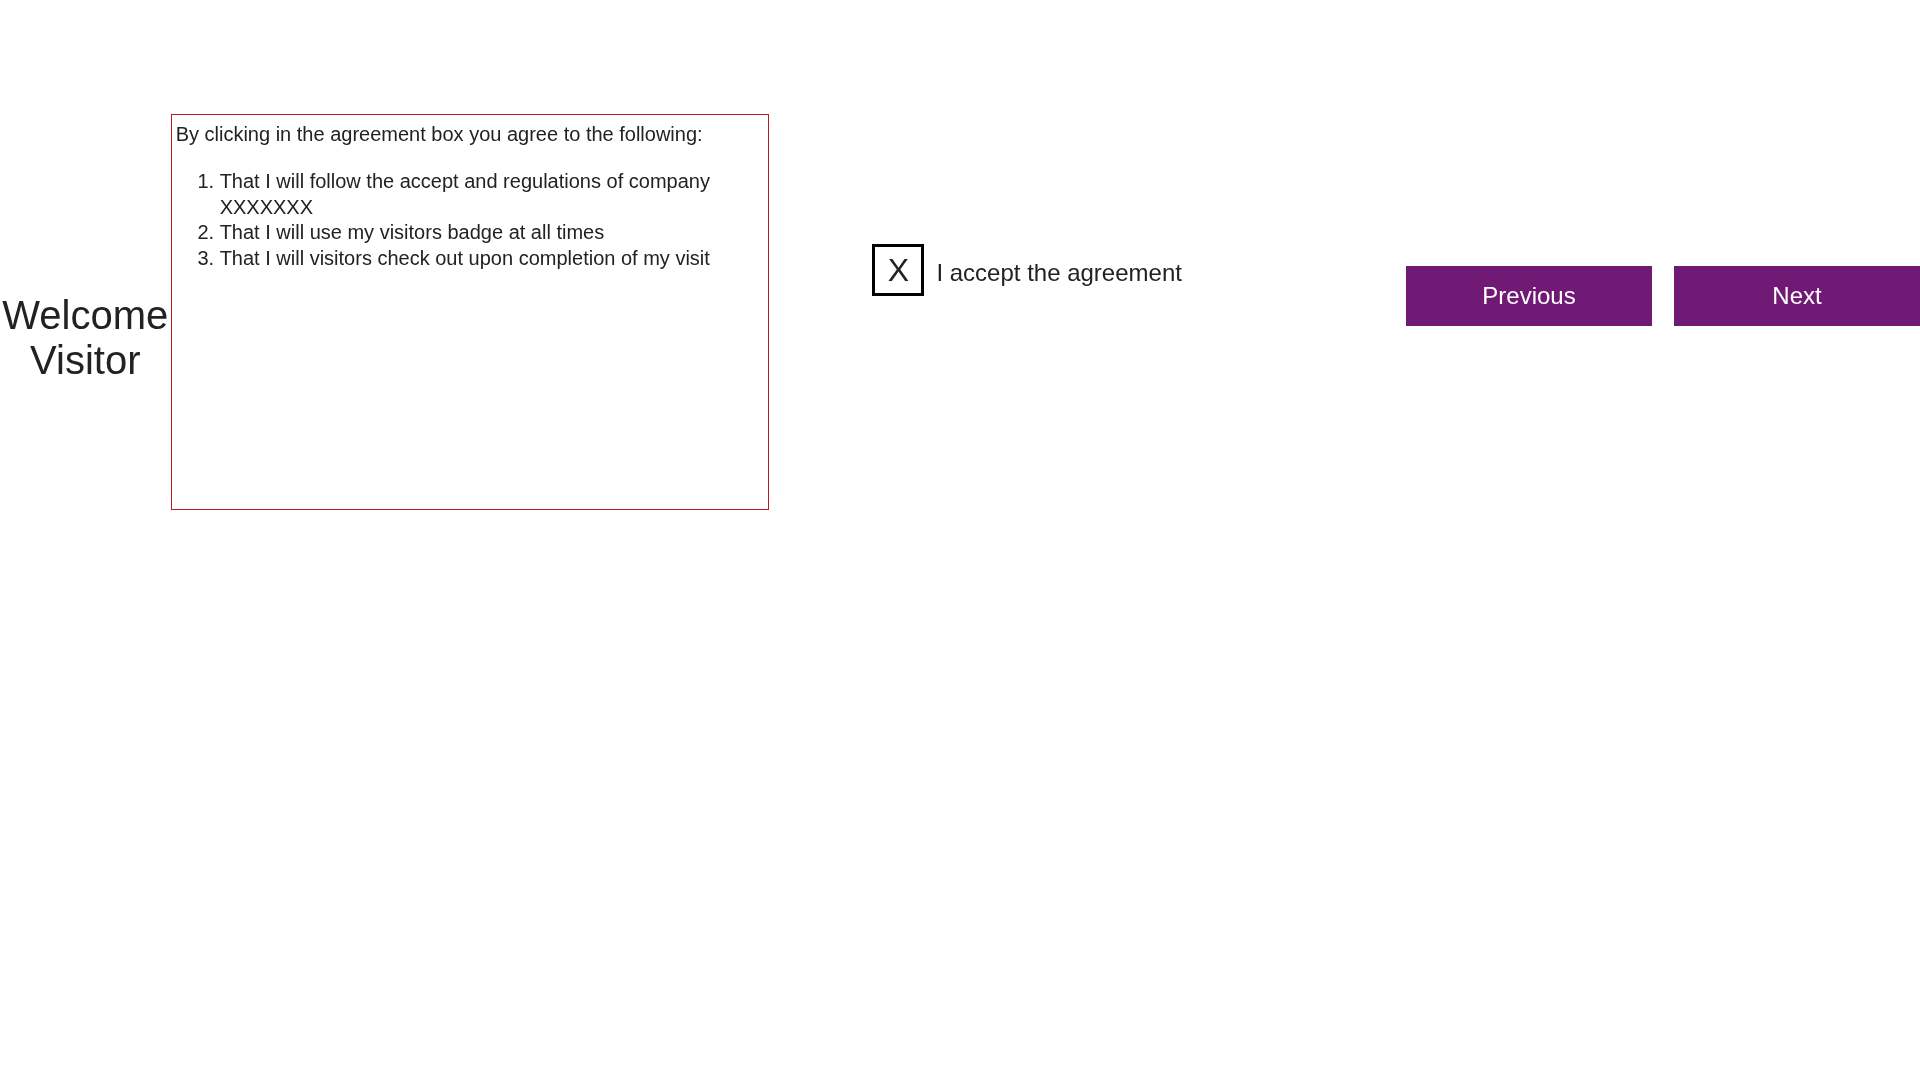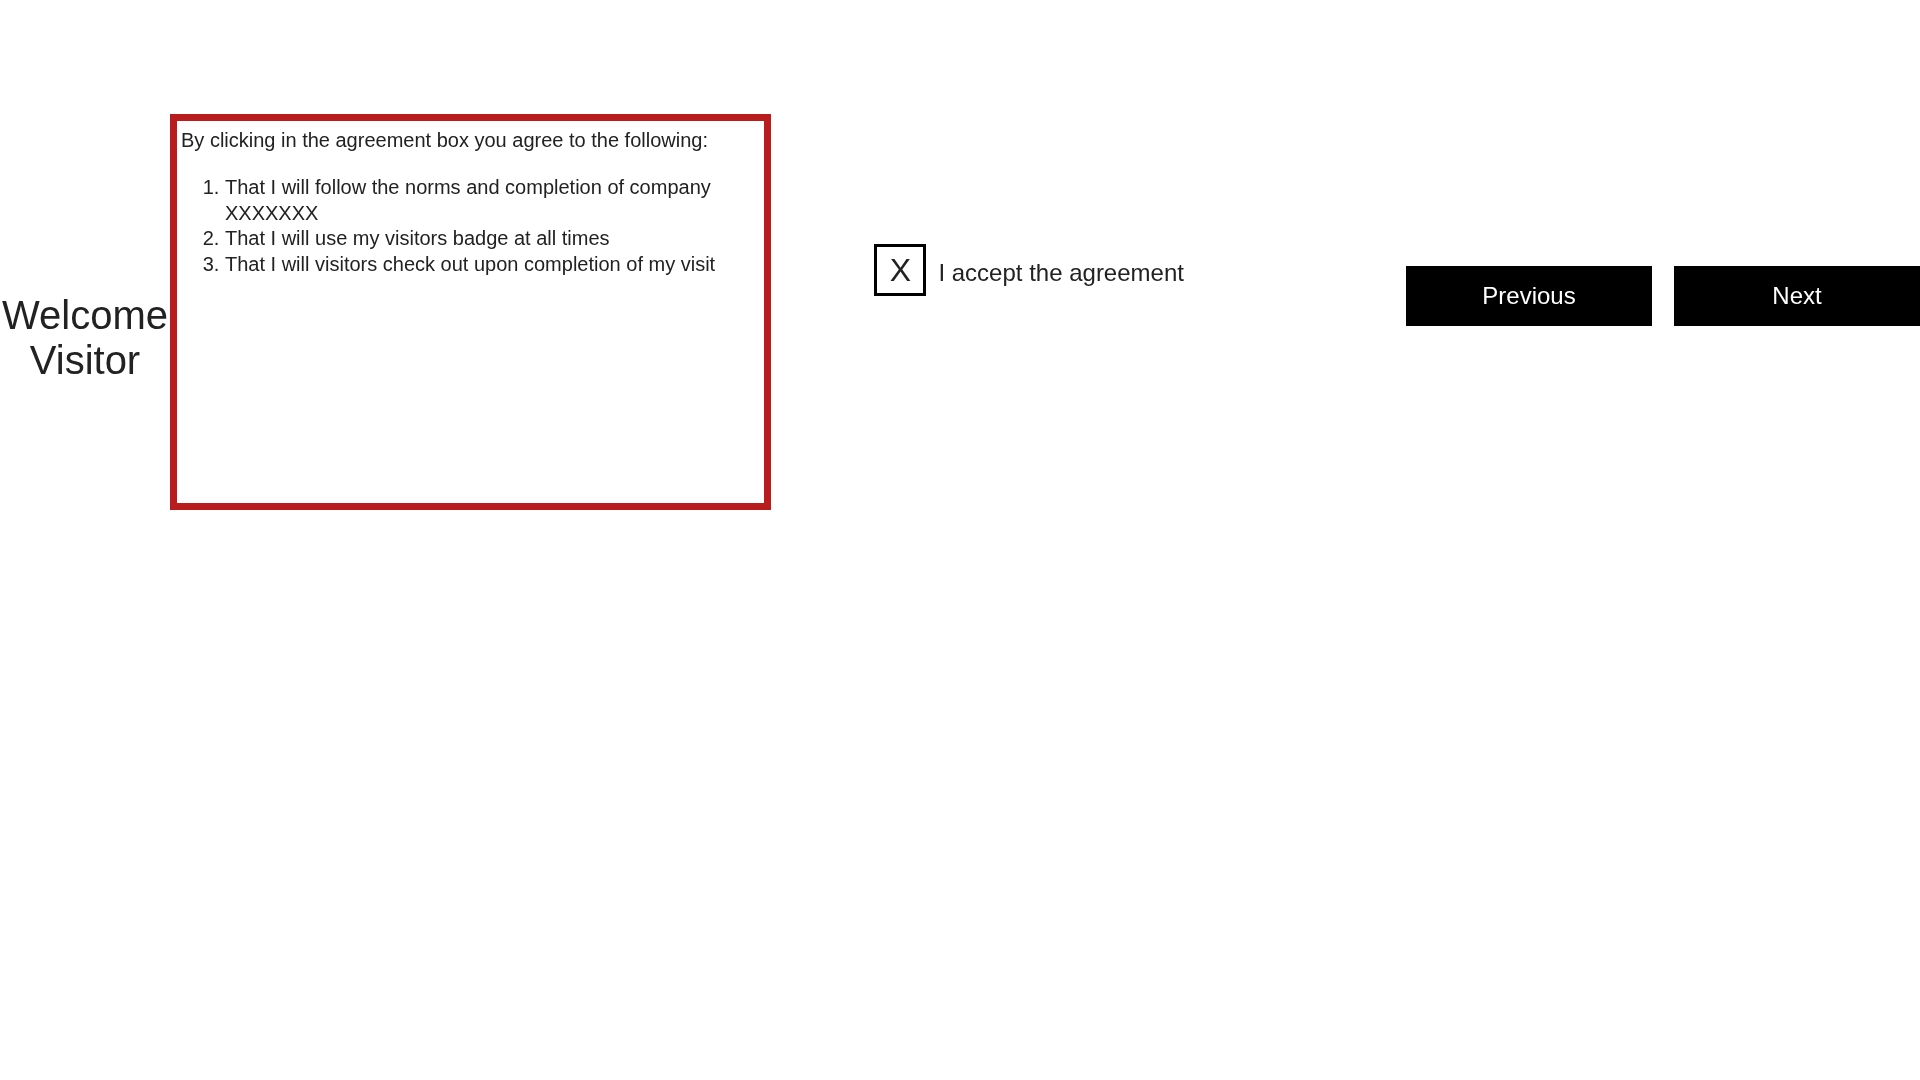--- a/index.html
+++ b/index.html
@@ -24,21 +24,21 @@
       font-size: 40px;
       font-weight: 400;
       margin-top: 165px;
       text-align: center;
       color: #222;
     }
     .agreement-box {
       margin-top: 114px;
       width: 1002px;
       height: 396px;
-      border: 7px solid #b91c1c;
+      border: 1px solid #b91c1c;
       padding: 6px 4px;
       font-size: 20px;
       line-height: 1.3;
       color: #222;
       background: #ffffff;
     }
     .agreement-intro {
       margin-bottom: 22px;
     }
     .agreement-list {
@@ -77,41 +77,41 @@
     }
     .button-row {
       margin-top: 81px;
       display: flex;
       gap: 22px;
       justify-content: center;
     }
     .btn {
       width: 246px;
       height: 60px;
-      background: #000000;
+      background: #701a75;
       color: #ffffff;
       font-size: 24px;
       border: none;
       cursor: pointer;
       font-family: inherit;
       display: flex;
       align-items: center;
       justify-content: center;
     }
   </style>
 </head>
 <body>
 
 <div class="page">
   <h1 class="title">Welcome Visitor</h1>
 
   <div class="agreement-box">
     <div class="agreement-intro">By clicking in the agreement box you agree to the following:</div>
     <ol class="agreement-list">
-      <li>That I will follow the norms and completion of company XXXXXXX</li>
+      <li>That I will follow the accept and regulations of company XXXXXXX</li>
       <li>That I will use my visitors badge at all times</li>
       <li>That I will visitors check out upon completion of my visit</li>
     </ol>
   </div>
 
   <div class="accept-row">
     <div class="checkbox">X</div>
     <div class="accept-label">I accept the agreement</div>
   </div>
 

